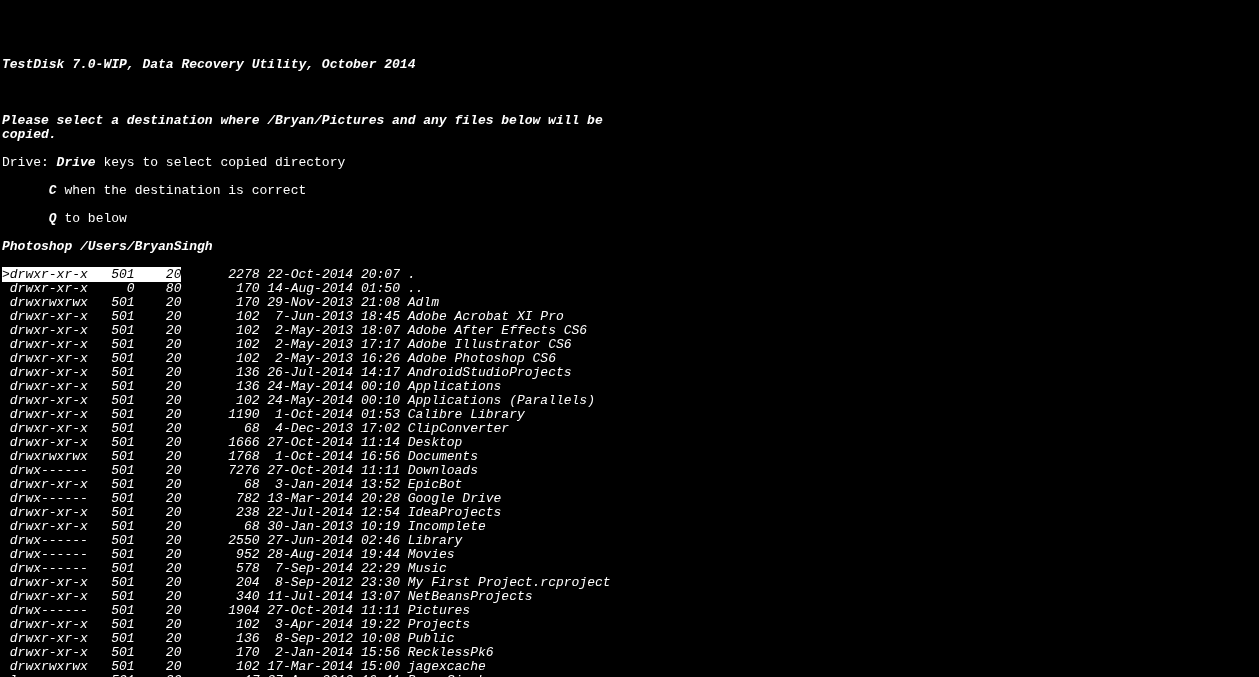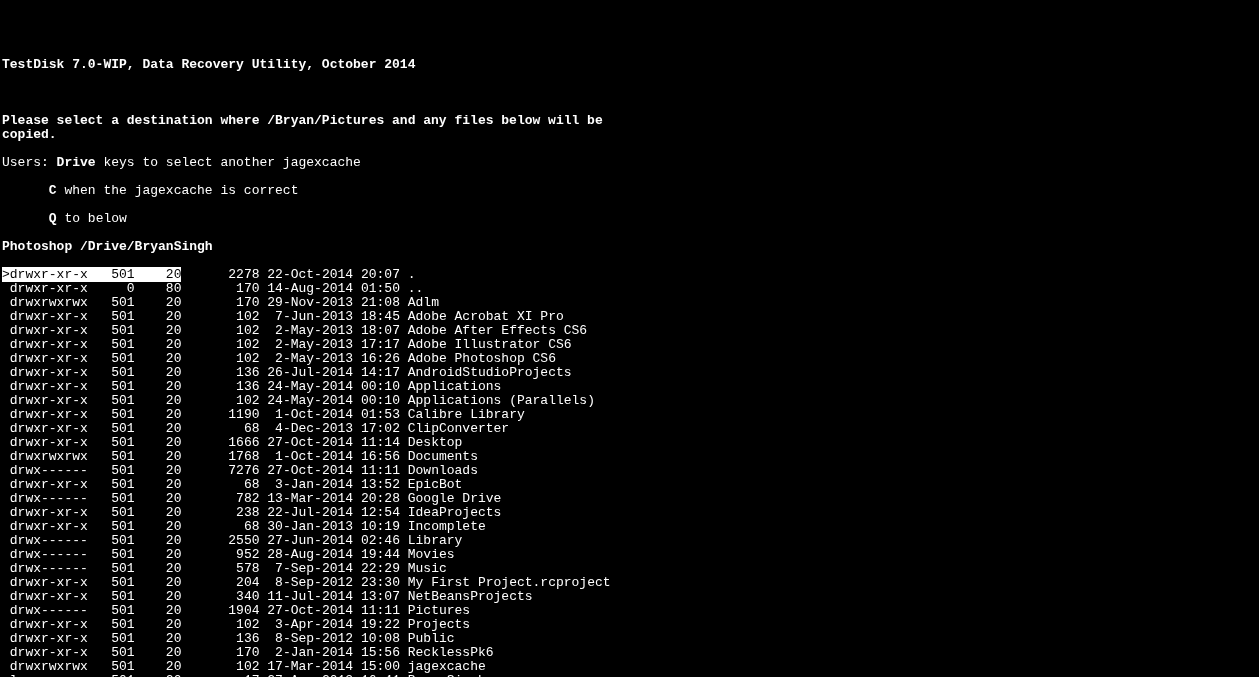--- a/index.html
+++ b/index.html
@@ -14,23 +14,25 @@
       font-size: 13px;
       line-height: 14px;
       padding: 2px;
       white-space: pre;
       width: 1259px;
       height: 677px;
       overflow: hidden;
     }
     .bold {
       font-weight: bold;
+      font-style: italic;
     }
     .row {
       white-space: pre;
+      font-style: italic;
     }
     .row.selected {
       display: inline-block;
     }
     .row.selected .perm,
     .row.selected .uid,
     .row.selected .gid,
     .row.selected .space1,
     .row.selected .space2 {
       background: #fff;
@@ -42,20 +44,20 @@
   </style>
 </head>
 <body>
 
 
 
 <div class="header-line bold">TestDisk 7.0-WIP, Data Recovery Utility, October 2014</div>
 <div> </div>
 <div class="instr bold">Please select a destination where /Bryan/Pictures and any files below will be
 copied.</div>
-<div class="keys-line"><span>Users: </span><span class="bold">Drive</span><span> keys to select another jagexcache</span></div>
-<div class="keys-line">      <span class="bold">C</span><span> when the jagexcache is correct</span></div>
+<div class="keys-line"><span>Drive: </span><span class="bold">Drive</span><span> keys to select copied directory</span></div>
+<div class="keys-line">      <span class="bold">C</span><span> when the destination is correct</span></div>
 <div class="keys-line">      <span class="bold">Q</span><span> to below</span></div>
-<div class="dir-line bold"><span>Photoshop </span><span>/Drive/BryanSingh</span></div>
+<div class="dir-line bold"><span>Photoshop </span><span>/Users/BryanSingh</span></div>
 <div id="listing"><div class="row selected"><span class="perm">&gt;drwxr-xr-x</span><span class="space1"> </span><span class="uid">  501</span><span class="space2"> </span><span class="gid">   20</span><span class="size">      2278</span><span class="date"> 22-Oct-2014</span><span class="time"> 20:07</span><span class="name"> .</span></div><div class="row"><span class="perm"> drwxr-xr-x</span><span class="space1"> </span><span class="uid">    0</span><span class="space2"> </span><span class="gid">   80</span><span class="size">       170</span><span class="date"> 14-Aug-2014</span><span class="time"> 01:50</span><span class="name"> ..</span></div><div class="row"><span class="perm"> drwxrwxrwx</span><span class="space1"> </span><span class="uid">  501</span><span class="space2"> </span><span class="gid">   20</span><span class="size">       170</span><span class="date"> 29-Nov-2013</span><span class="time"> 21:08</span><span class="name"> Adlm</span></div><div class="row"><span class="perm"> drwxr-xr-x</span><span class="space1"> </span><span class="uid">  501</span><span class="space2"> </span><span class="gid">   20</span><span class="size">       102</span><span class="date">  7-Jun-2013</span><span class="time"> 18:45</span><span class="name"> Adobe Acrobat XI Pro</span></div><div class="row"><span class="perm"> drwxr-xr-x</span><span class="space1"> </span><span class="uid">  501</span><span class="space2"> </span><span class="gid">   20</span><span class="size">       102</span><span class="date">  2-May-2013</span><span class="time"> 18:07</span><span class="name"> Adobe After Effects CS6</span></div><div class="row"><span class="perm"> drwxr-xr-x</span><span class="space1"> </span><span class="uid">  501</span><span class="space2"> </span><span class="gid">   20</span><span class="size">       102</span><span class="date">  2-May-2013</span><span class="time"> 17:17</span><span class="name"> Adobe Illustrator CS6</span></div><div class="row"><span class="perm"> drwxr-xr-x</span><span class="space1"> </span><span class="uid">  501</span><span class="space2"> </span><span class="gid">   20</span><span class="size">       102</span><span class="date">  2-May-2013</span><span class="time"> 16:26</span><span class="name"> Adobe Photoshop CS6</span></div><div class="row"><span class="perm"> drwxr-xr-x</span><span class="space1"> </span><span class="uid">  501</span><span class="space2"> </span><span class="gid">   20</span><span class="size">       136</span><span class="date"> 26-Jul-2014</span><span class="time"> 14:17</span><span class="name"> AndroidStudioProjects</span></div><div class="row"><span class="perm"> drwxr-xr-x</span><span class="space1"> </span><span class="uid">  501</span><span class="space2"> </span><span class="gid">   20</span><span class="size">       136</span><span class="date"> 24-May-2014</span><span class="time"> 00:10</span><span class="name"> Applications</span></div><div class="row"><span class="perm"> drwxr-xr-x</span><span class="space1"> </span><span class="uid">  501</span><span class="space2"> </span><span class="gid">   20</span><span class="size">       102</span><span class="date"> 24-May-2014</span><span class="time"> 00:10</span><span class="name"> Applications (Parallels)</span></div><div class="row"><span class="perm"> drwxr-xr-x</span><span class="space1"> </span><span class="uid">  501</span><span class="space2"> </span><span class="gid">   20</span><span class="size">      1190</span><span class="date">  1-Oct-2014</span><span class="time"> 01:53</span><span class="name"> Calibre Library</span></div><div class="row"><span class="perm"> drwxr-xr-x</span><span class="space1"> </span><span class="uid">  501</span><span class="space2"> </span><span class="gid">   20</span><span class="size">        68</span><span class="date">  4-Dec-2013</span><span class="time"> 17:02</span><span class="name"> ClipConverter</span></div><div class="row"><span class="perm"> drwxr-xr-x</span><span class="space1"> </span><span class="uid">  501</span><span class="space2"> </span><span class="gid">   20</span><span class="size">      1666</span><span class="date"> 27-Oct-2014</span><span class="time"> 11:14</span><span class="name"> Desktop</span></div><div class="row"><span class="perm"> drwxrwxrwx</span><span class="space1"> </span><span class="uid">  501</span><span class="space2"> </span><span class="gid">   20</span><span class="size">      1768</span><span class="date">  1-Oct-2014</span><span class="time"> 16:56</span><span class="name"> Documents</span></div><div class="row"><span class="perm"> drwx------</span><span class="space1"> </span><span class="uid">  501</span><span class="space2"> </span><span class="gid">   20</span><span class="size">      7276</span><span class="date"> 27-Oct-2014</span><span class="time"> 11:11</span><span class="name"> Downloads</span></div><div class="row"><span class="perm"> drwxr-xr-x</span><span class="space1"> </span><span class="uid">  501</span><span class="space2"> </span><span class="gid">   20</span><span class="size">        68</span><span class="date">  3-Jan-2014</span><span class="time"> 13:52</span><span class="name"> EpicBot</span></div><div class="row"><span class="perm"> drwx------</span><span class="space1"> </span><span class="uid">  501</span><span class="space2"> </span><span class="gid">   20</span><span class="size">       782</span><span class="date"> 13-Mar-2014</span><span class="time"> 20:28</span><span class="name"> Google Drive</span></div><div class="row"><span class="perm"> drwxr-xr-x</span><span class="space1"> </span><span class="uid">  501</span><span class="space2"> </span><span class="gid">   20</span><span class="size">       238</span><span class="date"> 22-Jul-2014</span><span class="time"> 12:54</span><span class="name"> IdeaProjects</span></div><div class="row"><span class="perm"> drwxr-xr-x</span><span class="space1"> </span><span class="uid">  501</span><span class="space2"> </span><span class="gid">   20</span><span class="size">        68</span><span class="date"> 30-Jan-2013</span><span class="time"> 10:19</span><span class="name"> Incomplete</span></div><div class="row"><span class="perm"> drwx------</span><span class="space1"> </span><span class="uid">  501</span><span class="space2"> </span><span class="gid">   20</span><span class="size">      2550</span><span class="date"> 27-Jun-2014</span><span class="time"> 02:46</span><span class="name"> Library</span></div><div class="row"><span class="perm"> drwx------</span><span class="space1"> </span><span class="uid">  501</span><span class="space2"> </span><span class="gid">   20</span><span class="size">       952</span><span class="date"> 28-Aug-2014</span><span class="time"> 19:44</span><span class="name"> Movies</span></div><div class="row"><span class="perm"> drwx------</span><span class="space1"> </span><span class="uid">  501</span><span class="space2"> </span><span class="gid">   20</span><span class="size">       578</span><span class="date">  7-Sep-2014</span><span class="time"> 22:29</span><span class="name"> Music</span></div><div class="row"><span class="perm"> drwxr-xr-x</span><span class="space1"> </span><span class="uid">  501</span><span class="space2"> </span><span class="gid">   20</span><span class="size">       204</span><span class="date">  8-Sep-2012</span><span class="time"> 23:30</span><span class="name"> My First Project.rcproject</span></div><div class="row"><span class="perm"> drwxr-xr-x</span><span class="space1"> </span><span class="uid">  501</span><span class="space2"> </span><span class="gid">   20</span><span class="size">       340</span><span class="date"> 11-Jul-2014</span><span class="time"> 13:07</span><span class="name"> NetBeansProjects</span></div><div class="row"><span class="perm"> drwx------</span><span class="space1"> </span><span class="uid">  501</span><span class="space2"> </span><span class="gid">   20</span><span class="size">      1904</span><span class="date"> 27-Oct-2014</span><span class="time"> 11:11</span><span class="name"> Pictures</span></div><div class="row"><span class="perm"> drwxr-xr-x</span><span class="space1"> </span><span class="uid">  501</span><span class="space2"> </span><span class="gid">   20</span><span class="size">       102</span><span class="date">  3-Apr-2014</span><span class="time"> 19:22</span><span class="name"> Projects</span></div><div class="row"><span class="perm"> drwxr-xr-x</span><span class="space1"> </span><span class="uid">  501</span><span class="space2"> </span><span class="gid">   20</span><span class="size">       136</span><span class="date">  8-Sep-2012</span><span class="time"> 10:08</span><span class="name"> Public</span></div><div class="row"><span class="perm"> drwxr-xr-x</span><span class="space1"> </span><span class="uid">  501</span><span class="space2"> </span><span class="gid">   20</span><span class="size">       170</span><span class="date">  2-Jan-2014</span><span class="time"> 15:56</span><span class="name"> RecklessPk6</span></div><div class="row"><span class="perm"> drwxrwxrwx</span><span class="space1"> </span><span class="uid">  501</span><span class="space2"> </span><span class="gid">   20</span><span class="size">       102</span><span class="date"> 17-Mar-2014</span><span class="time"> 15:00</span><span class="name"> jagexcache</span></div><div class="row"><span class="perm"> lrwxr-xr-x</span><span class="space1"> </span><span class="uid">  501</span><span class="space2"> </span><span class="gid">   20</span><span class="size">        17</span><span class="date"> 27-Apr-2013</span><span class="time"> 16:41</span><span class="name"> BryanSingh</span></div></div>
 
 
 
 
 </body></html>

